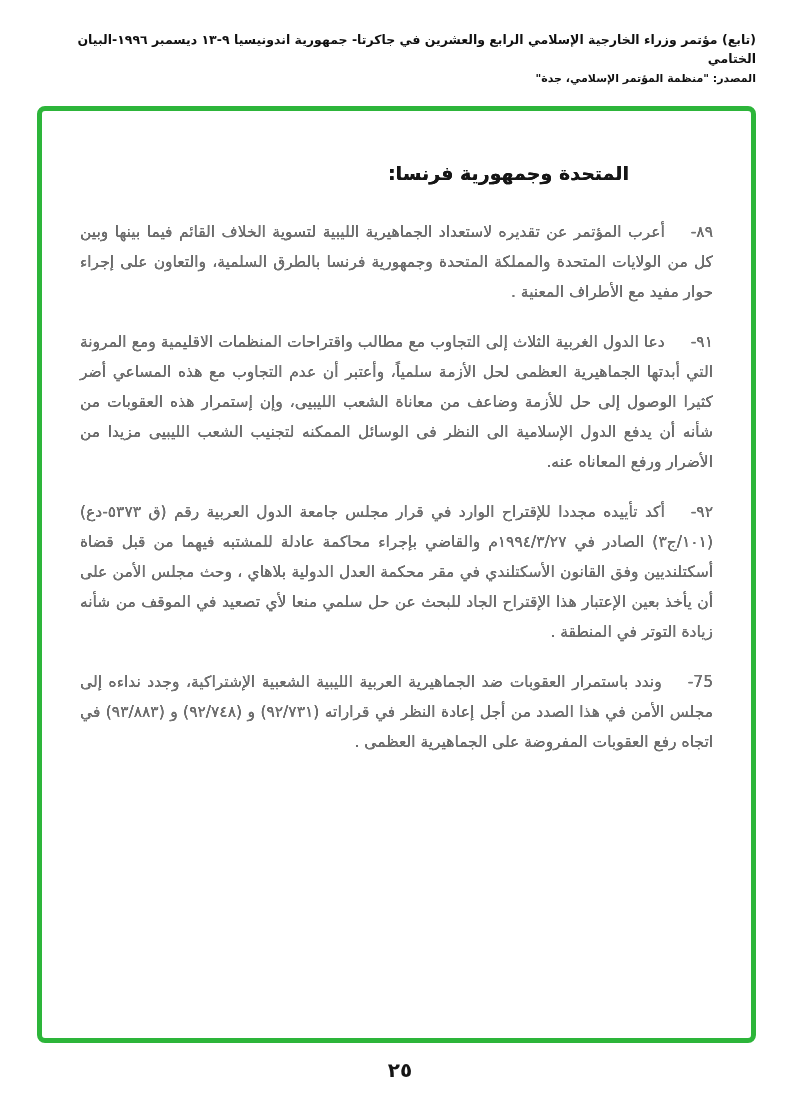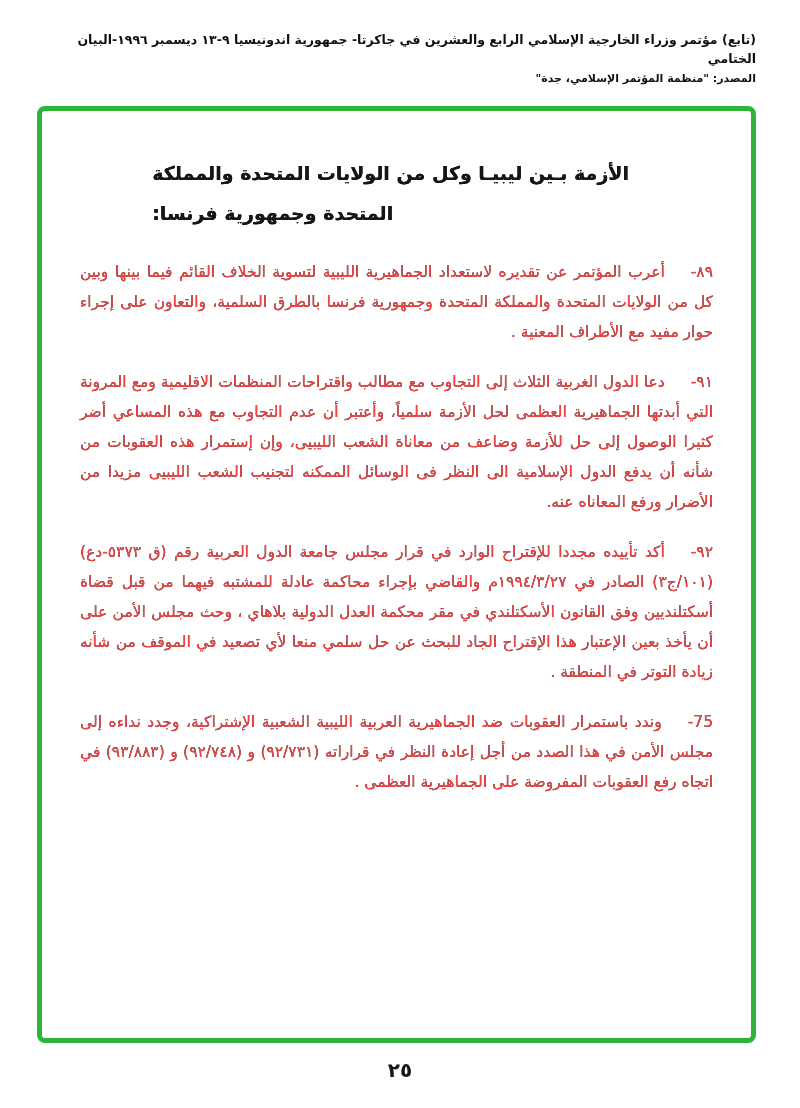--- a/index.html
+++ b/index.html
@@ -43,21 +43,21 @@
   }
   .title-l1 { text-align:right; white-space:nowrap; }
   .title-l2 { text-align:left;  white-space:nowrap; }
 
   
   .para {
     font-size:15.5px;
     line-height:30px;
     text-align:justify;
     margin:8px 0 20px 0;
-    color:#ef4444;
+    color:#737373;
     text-shadow:0 0 0.4px #1a1a1a;
   }
   .pnum { margin-left:26px; white-space:nowrap; }
 
   
   .page-num {
     position:absolute; top:1058px; left:0; width:100%;
     text-align:center; font-size:20px; font-weight:bold; color:#151515;
   }
 </style>
@@ -67,21 +67,20 @@
 <div class="page">
 
   <div class="header">
     <div class="header-l1">(تابع) مؤتمر وزراء الخارجية الإسلامي الرابع والعشرين في جاكرتا- جمهورية اندونيسيا ٩-١٣ ديسمبر ١٩٩٦-البيان الختامي</div>
     <div class="header-l2">المصدر: "منظمة المؤتمر الإسلامي، جدة"</div>
   </div>
 
   <div class="frame">
 
     <div class="doc-title">
-      <div class="title-l1">الأزمة بـين ليبيـا وكل من الولايات المتحدة والمملكة</div>
       <div class="title-l2">المتحدة وجمهورية فرنسا:</div>
     </div>
 
     <p class="para">
       <span class="pnum">٨٩-</span><span class="ptext">أعرب المؤتمر عن تقديره لاستعداد الجماهيرية الليبية لتسوية الخلاف القائم فيما بينها وبين كل من الولايات المتحدة والمملكة المتحدة وجمهورية فرنسا بالطرق السلمية، والتعاون على إجراء حوار مفيد مع الأطراف المعنية .</span>
     </p>
 
 
     <p class="para">
       <span class="pnum">٩١-</span><span class="ptext">دعا الدول الغربية الثلاث إلى التجاوب مع مطالب واقتراحات المنظمات الاقليمية ومع المرونة التي أبدتها الجماهيرية العظمى لحل الأزمة سلمياً، وأعتبر أن عدم التجاوب مع هذه المساعي أضر كثيرا الوصول إلى حل للأزمة وضاعف من معاناة الشعب الليبيى، وإن إستمرار هذه العقوبات من شأنه أن يدفع الدول الإسلامية الى النظر فى الوسائل الممكنه لتجنيب الشعب الليبيى مزيدا من الأضرار ورفع المعاناه عنه.</span>

